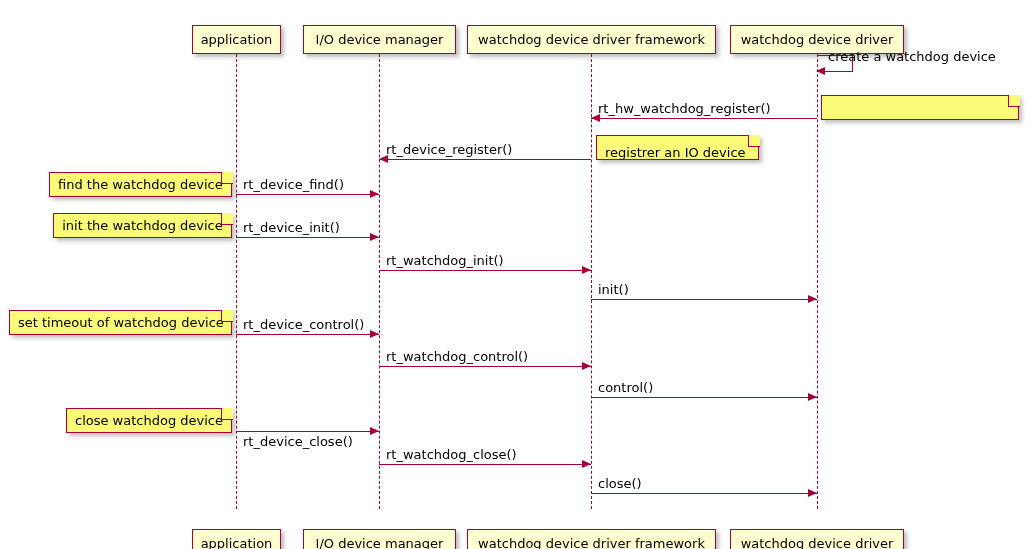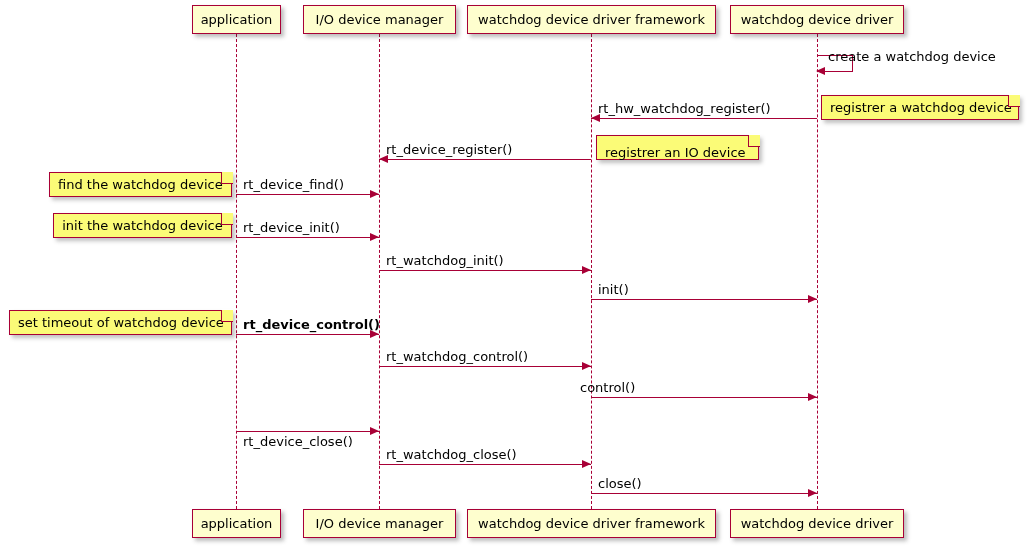--- a/index.html
+++ b/index.html
@@ -27,20 +27,21 @@
     color: #000000;
     font-size: 13px;
     line-height: 1;
     text-align: left;
     white-space: nowrap;
     display: flex;
     align-items: center;
     justify-content: center;
     height: 29px;
     box-shadow: 3px 3px 4px rgba(50,50,50,0.32);
+    margin-top: 20px;
   }
   
   .lifeline {
     position: absolute;
     width: 0;
     border-left: 1px dashed #A80036;
   }
   
   .msg {
     position: absolute;
@@ -160,54 +161,58 @@
     <div class="arrowhead right" style="top: 233px; left: 370px;"></div>
     <div class="msg-label" style="left: 243px; top: 221px;">rt_device_init()</div>
     <div class="msg" style="left: 379px; top: 270px; width: 212px;"></div>
     <div class="arrowhead right" style="top: 266px; left: 582px;"></div>
     <div class="msg-label" style="left: 386px; top: 254px;">rt_watchdog_init()</div>
     <div class="msg" style="left: 591px; top: 299px; width: 226px;"></div>
     <div class="arrowhead right" style="top: 295px; left: 808px;"></div>
     <div class="msg-label" style="left: 598px; top: 283px;">init()</div>
     <div class="msg" style="left: 236px; top: 334px; width: 143px;"></div>
     <div class="arrowhead right" style="top: 330px; left: 370px;"></div>
-    <div class="msg-label" style="left: 243px; top: 318px; font-weight: bold;">rt_device_control()</div>
+    <div class="msg-label" style="left: 243px; top: 318px;">rt_device_control()</div>
     <div class="msg" style="left: 379px; top: 366px; width: 212px;"></div>
     <div class="arrowhead right" style="top: 362px; left: 582px;"></div>
     <div class="msg-label" style="left: 386px; top: 350px;">rt_watchdog_control()</div>
     <div class="msg" style="left: 591px; top: 397px; width: 226px;"></div>
     <div class="arrowhead right" style="top: 393px; left: 808px;"></div>
-    <div class="msg-label" style="left: 580px; top: 381px;">control()</div>
+    <div class="msg-label" style="left: 598px; top: 381px;">control()</div>
     <div class="msg" style="left: 236px; top: 431px; width: 143px;"></div>
     <div class="arrowhead right" style="top: 427px; left: 370px;"></div>
     <div class="msg-label" style="left: 243px; top: 415px; margin-top: 20px;">rt_device_close()</div>
     <div class="msg" style="left: 379px; top: 464px; width: 212px;"></div>
     <div class="arrowhead right" style="top: 460px; left: 582px;"></div>
     <div class="msg-label" style="left: 386px; top: 448px;">rt_watchdog_close()</div>
     <div class="msg" style="left: 591px; top: 493px; width: 226px;"></div>
     <div class="arrowhead right" style="top: 489px; left: 808px;"></div>
     <div class="msg-label" style="left: 598px; top: 477px;">close()</div>
     <div class="note" style="left: 821px; top: 95px; width: 198px;">
-      <span>registrer a watchdog device</span>
       <div class="foldcover"></div>
       <div class="fold"></div>
     </div>
     <div class="note" style="left: 596px; top: 135px; width: 163px; align-items: flex-end;">
       <span>registrer an IO device</span>
       <div class="foldcover"></div>
       <div class="fold"></div>
     </div>
     <div class="note" style="left: 49px; top: 172px; width: 183px;">
       <span>find the watchdog device</span>
       <div class="foldcover"></div>
       <div class="fold"></div>
     </div>
     <div class="note" style="left: 53px; top: 213px; width: 179px; justify-content: center;">
       <span>init the watchdog device</span>
       <div class="foldcover"></div>
       <div class="fold"></div>
     </div>
     <div class="note" style="left: 9px; top: 310px; width: 223px;">
       <span>set timeout of watchdog device</span>
+      <div class="foldcover"></div>
+      <div class="fold"></div>
+    </div>
+    <div class="note" style="left: 66px; top: 408px; width: 166px;">
+      <span>close watchdog device</span>
       <div class="foldcover"></div>
       <div class="fold"></div>
     </div>
   </div>
 
 </body></html>

